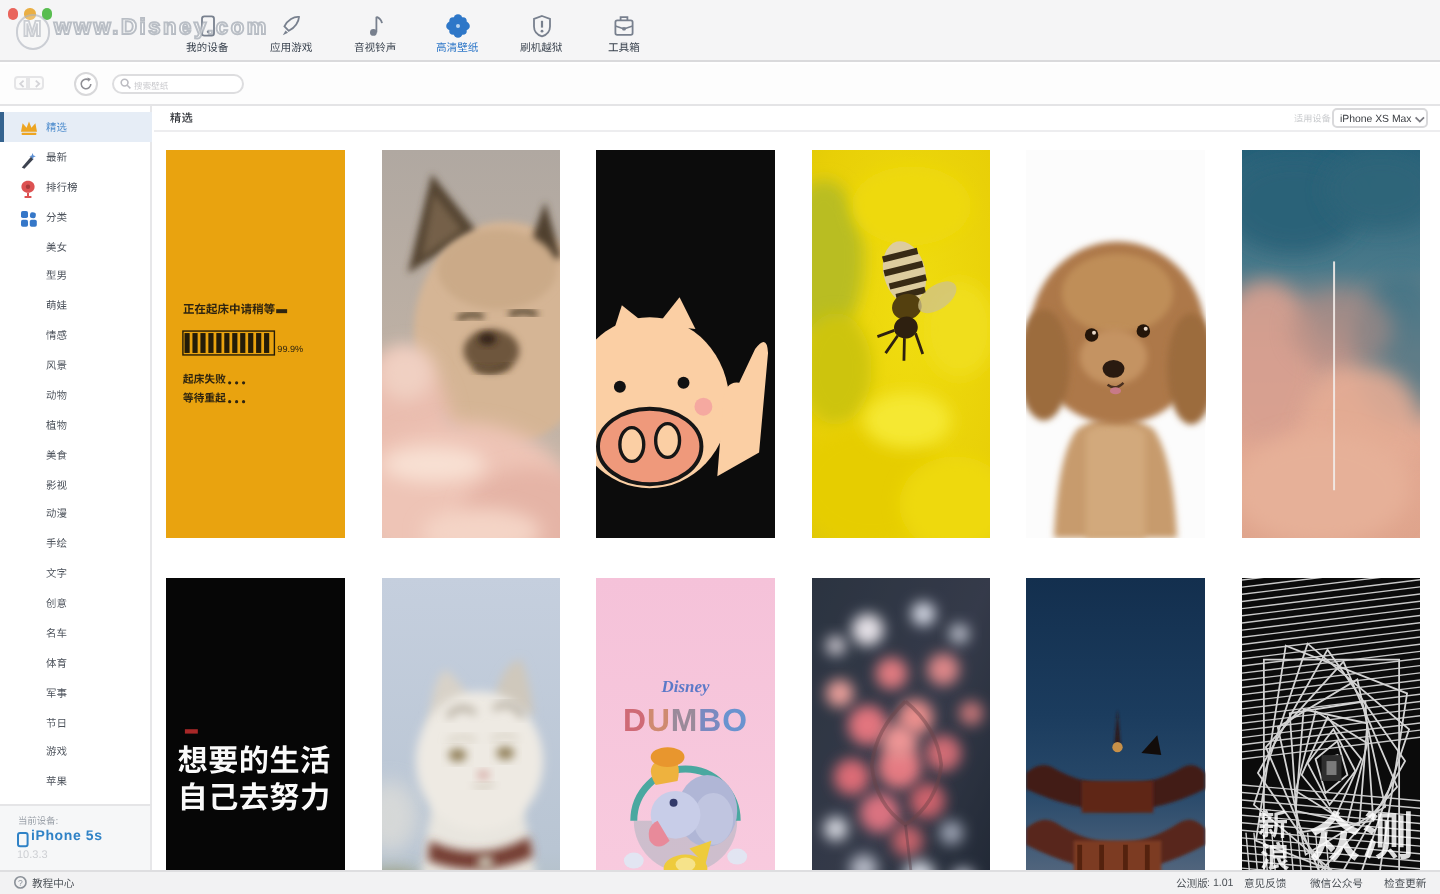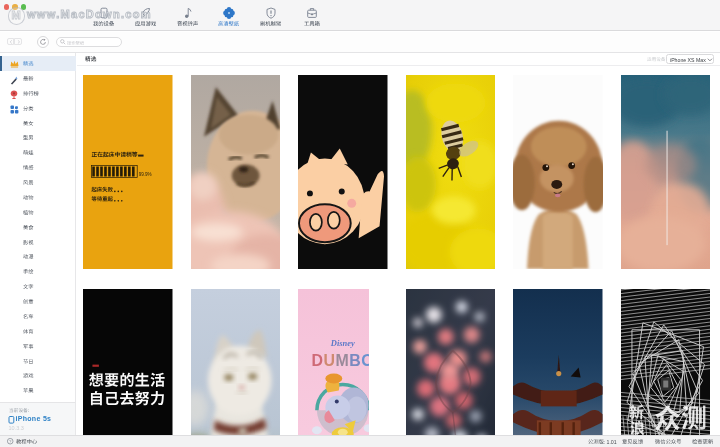--- a/index.html
+++ b/index.html
@@ -57,21 +57,21 @@
     <path transform="translate(0,5.57)" d="M1.5 -3H3.8V-2.5H1.5ZM1.1 -3.3V-2.2H4.2V-3.3ZM2.3 -4.4 2.5 -3.9H0.3V-3.6H5V-3.9H2.9C2.9 -4.1 2.8 -4.3 2.7 -4.5ZM0.5 -1.9V0.4H0.9V-1.6H4.4V0C4.4 0.1 4.4 0.1 4.3 0.1C4.2 0.1 4 0.1 3.8 0.1C3.8 0.2 3.9 0.3 3.9 0.4C4.2 0.4 4.5 0.4 4.6 0.3C4.7 0.3 4.8 0.2 4.8 0V-1.9ZM1.5 -1.2V0.1H1.9V-0.2H3.7V-1.2ZM1.9 -0.9H3.4V-0.5H1.9ZM5.7 -4.1C6 -3.9 6.4 -3.7 6.6 -3.5L6.8 -3.8C6.6 -4 6.3 -4.2 6 -4.4ZM5.5 -2.7C5.8 -2.5 6.2 -2.3 6.4 -2.1L6.6 -2.4C6.4 -2.6 6 -2.8 5.7 -3ZM5.6 0.1 6 0.3C6.3 -0.1 6.6 -0.8 6.8 -1.4L6.5 -1.6C6.2 -1 5.9 -0.3 5.6 0.1ZM7.6 -1.1H9.5V-0.7H7.6ZM7.6 -1.4V-1.8H9.5V-1.4ZM8.3 -4.5V-4H7V-3.7H8.3V-3.4H7.1V-3.1H8.3V-2.7H6.8V-2.4H10.3V-2.7H8.7V-3.1H10V-3.4H8.7V-3.7H10.1V-4H8.7V-4.5ZM7.2 -2.1V0.4H7.6V-0.4H9.5V-0C9.5 0 9.5 0.1 9.4 0.1C9.3 0.1 9.1 0.1 8.8 0.1C8.9 0.2 8.9 0.3 8.9 0.4C9.3 0.4 9.5 0.4 9.7 0.3C9.8 0.3 9.9 0.2 9.9 -0V-2.1ZM11.7 -2.4H12.7V-1.9H11.7ZM14.1 -4.4C14.1 -4.3 14.2 -4.2 14.2 -4.1H13.3V-3.7H13.9L13.6 -3.7C13.7 -3.5 13.7 -3.3 13.8 -3.1H13.1V-2.8H14.2V-2.4H13.2V-2.1H14.2V-1.4H14.6V-2.1H15.5V-2.4H14.6V-2.8H15.7V-3.1H15C15.1 -3.3 15.1 -3.5 15.2 -3.7L14.9 -3.7C14.8 -3.6 14.7 -3.3 14.6 -3.1H14L14.1 -3.2C14.1 -3.3 14 -3.6 13.9 -3.7H15.5V-4.1H14.6C14.6 -4.2 14.5 -4.3 14.5 -4.5ZM11.1 -4.3V-3.3C11.1 -2.9 11.1 -2.2 10.8 -1.8C10.8 -1.7 11 -1.6 11 -1.5C11.2 -1.7 11.3 -2 11.4 -2.3V-1.6H13V-2.7H11.4C11.5 -2.9 11.5 -3 11.5 -3.1H13V-4.3ZM11.5 -4H12.6V-3.4H11.5ZM13 -1.5V-1H11.4V-0.7H13V-0.1H10.8V0.3H15.7V-0.1H13.5V-0.7H15.2V-1H13.5V-1.5ZM16.1 -0.3 16.2 0.1C16.7 -0 17.4 -0.2 18 -0.3L18 -0.7C17.3 -0.5 16.6 -0.4 16.1 -0.3ZM16.2 -2.2C16.3 -2.3 16.4 -2.3 17.1 -2.4C16.9 -2.1 16.7 -1.8 16.6 -1.7C16.4 -1.5 16.3 -1.3 16.2 -1.3C16.2 -1.2 16.2 -1.1 16.3 -1V-1L16.3 -1C16.4 -1 16.6 -1.1 18 -1.4C18 -1.5 18 -1.6 18 -1.7L16.8 -1.5C17.3 -2 17.7 -2.5 18 -3.1L17.7 -3.3C17.6 -3.1 17.5 -2.9 17.4 -2.8L16.6 -2.7C17 -3.1 17.3 -3.7 17.5 -4.3L17.2 -4.5C16.9 -3.8 16.5 -3.1 16.4 -2.9C16.3 -2.8 16.2 -2.6 16.1 -2.6C16.2 -2.5 16.2 -2.3 16.2 -2.2ZM18.2 0.4C18.3 0.4 18.5 0.3 19.6 -0.1C19.6 -0.2 19.5 -0.3 19.5 -0.4L18.6 -0.1V-2H19.6C19.7 -0.6 20 0.4 20.5 0.4C20.8 0.4 21 0.1 21 -0.7C20.9 -0.7 20.8 -0.8 20.7 -0.9C20.7 -0.3 20.6 -0 20.5 -0C20.3 -0 20.1 -0.8 20 -2H20.9V-2.4H19.9C19.9 -2.8 19.9 -3.3 19.9 -3.9C20.2 -3.9 20.5 -4 20.8 -4.1L20.5 -4.4C20 -4.2 19 -4.1 18.2 -4V-0.3C18.2 -0 18.1 0.1 18.1 0.1C18.1 0.2 18.2 0.3 18.2 0.4ZM19.6 -2.4H18.6V-3.7C18.9 -3.7 19.2 -3.8 19.5 -3.8C19.5 -3.3 19.5 -2.8 19.6 -2.4Z" fill="#2e77c8"></path>
   </svg>
 <svg style="position:absolute;left:259.9px;top:19.7px;overflow:visible" width="21.2" height="7.7">
     <path transform="translate(0,5.57)" d="M3.4 -3.9V-0.9H3.8V-3.9ZM4.5 -4.4V-0.1C4.5 -0 4.5 0 4.4 0C4.3 0 4 0 3.7 0C3.7 0.1 3.8 0.3 3.8 0.4C4.2 0.4 4.5 0.4 4.7 0.3C4.8 0.3 4.9 0.2 4.9 -0.1V-4.4ZM1 -2.2V-0.2H1.3V-1.9H1.8V0.4H2.2V-1.9H2.7V-0.6C2.7 -0.5 2.7 -0.5 2.7 -0.5C2.6 -0.5 2.5 -0.5 2.3 -0.5C2.3 -0.4 2.4 -0.3 2.4 -0.2C2.6 -0.2 2.8 -0.2 2.9 -0.3C3 -0.3 3.1 -0.4 3.1 -0.6V-2.2H2.7H2.2V-2.8H3V-4.1H0.6V-2.4C0.6 -1.6 0.5 -0.6 0.2 0.1C0.2 0.1 0.4 0.3 0.5 0.3C0.9 -0.4 0.9 -1.6 0.9 -2.4V-2.8H1.8V-2.2ZM0.9 -3.8H2.7V-3.1H0.9ZM7.9 -4.1V-2.4C7.9 -1.6 7.9 -0.6 7.1 0.2C7.2 0.2 7.4 0.3 7.5 0.4C8.2 -0.4 8.3 -1.6 8.3 -2.4V-3.8H9.3V-0.4C9.3 0.1 9.4 0.2 9.4 0.3C9.5 0.3 9.6 0.4 9.7 0.4C9.8 0.4 9.9 0.4 10 0.4C10.1 0.4 10.2 0.3 10.3 0.3C10.4 0.2 10.4 0.2 10.4 0C10.5 -0.1 10.5 -0.5 10.5 -0.8C10.4 -0.9 10.3 -0.9 10.2 -1C10.2 -0.6 10.2 -0.4 10.2 -0.2C10.2 -0.1 10.1 -0.1 10.1 -0C10.1 -0 10 0 10 0C9.9 0 9.9 0 9.8 0C9.8 0 9.8 -0 9.8 -0C9.7 -0.1 9.7 -0.2 9.7 -0.3V-4.1ZM6.5 -4.5V-3.3H5.6V-2.9H6.4C6.2 -2.2 5.8 -1.4 5.4 -0.9C5.5 -0.8 5.6 -0.7 5.7 -0.6C6 -0.9 6.2 -1.5 6.5 -2.2V0.4H6.8V-2C7 -1.7 7.3 -1.4 7.4 -1.2L7.7 -1.6C7.5 -1.7 7 -2.3 6.8 -2.5V-2.9H7.6V-3.3H6.8V-4.5ZM14.8 -4.3C15 -4.1 15.2 -3.8 15.3 -3.6L15.6 -3.8C15.5 -3.9 15.2 -4.2 15.1 -4.4ZM11.1 -2.1C11.2 -1.4 11.1 -0.5 10.7 0.2C10.8 0.2 10.9 0.3 11 0.4C11.2 0.1 11.3 -0.3 11.4 -0.7C11.8 0.1 12.5 0.3 13.6 0.3H15.6C15.6 0.2 15.7 -0 15.7 -0.1C15.4 -0.1 13.9 -0.1 13.6 -0.1C13.1 -0.1 12.6 -0.1 12.3 -0.3V-1.3H13V-1.7H12.3V-2.4H13.1V-2.8H12.2V-3.4H13V-3.8H12.2V-4.5H11.8V-3.8H11V-3.4H11.8V-2.8H10.8V-2.4H11.9V-0.5C11.7 -0.7 11.6 -1 11.5 -1.3C11.5 -1.6 11.5 -1.8 11.5 -2ZM13.2 -0.7C13.3 -0.8 13.4 -0.9 14.3 -1.5C14.3 -1.5 14.2 -1.7 14.2 -1.8L13.6 -1.4V-3.2H14.3C14.3 -2.5 14.4 -1.8 14.5 -1.4C14.3 -1 13.9 -0.7 13.6 -0.5C13.7 -0.4 13.8 -0.3 13.8 -0.2C14.1 -0.4 14.4 -0.7 14.7 -1C14.8 -0.6 15 -0.4 15.2 -0.4C15.5 -0.4 15.7 -0.6 15.7 -1.3C15.6 -1.3 15.5 -1.4 15.4 -1.5C15.4 -1 15.4 -0.7 15.3 -0.7C15.1 -0.7 15 -0.9 14.9 -1.3C15.2 -1.7 15.4 -2.2 15.6 -2.8L15.3 -2.9C15.2 -2.5 15 -2.1 14.8 -1.8C14.7 -2.2 14.7 -2.6 14.7 -3.2H15.7V-3.5H14.6C14.6 -3.8 14.6 -4.1 14.6 -4.5H14.3C14.3 -4.1 14.3 -3.8 14.3 -3.5H13.3V-1.5C13.3 -1.3 13.1 -1.2 13 -1.1C13.1 -1 13.2 -0.8 13.2 -0.7ZM17.8 -4.1C18 -3.8 18.3 -3.4 18.4 -3.2L18.7 -3.4C18.6 -3.6 18.3 -4 18.1 -4.3ZM20.2 -4C20.4 -3.8 20.5 -3.5 20.6 -3.3L20.9 -3.4C20.8 -3.6 20.7 -3.9 20.5 -4.1ZM17.3 -4.4C17.2 -4.2 17.1 -4 16.9 -3.8C16.8 -4 16.7 -4.1 16.5 -4.3L16.2 -4.1C16.4 -3.9 16.6 -3.7 16.7 -3.5C16.5 -3.3 16.3 -3.1 16.1 -2.9C16.1 -2.8 16.2 -2.7 16.3 -2.6C16.5 -2.7 16.7 -2.9 16.8 -3.1C16.9 -2.9 17 -2.6 17 -2.4C16.8 -1.9 16.4 -1.5 16.1 -1.2C16.2 -1.1 16.3 -1 16.3 -0.9C16.6 -1.1 16.8 -1.4 17 -1.8V-1.6C17 -0.9 17 -0.3 16.9 -0.1C16.8 -0.1 16.8 -0 16.7 -0C16.6 -0 16.5 -0 16.2 -0C16.3 0.1 16.4 0.2 16.4 0.3C16.6 0.4 16.7 0.3 16.9 0.3C17 0.3 17.1 0.2 17.2 0.2C17.4 -0.1 17.4 -0.9 17.4 -1.6C17.4 -2.2 17.4 -2.9 17.1 -3.4C17.3 -3.7 17.5 -3.9 17.6 -4.2ZM17.6 -2.7V-2.3H18.2V-0.7C18.2 -0.5 18.1 -0.3 18 -0.2C18 -0.1 18.1 0 18.2 0.1C18.2 -0 18.4 -0.1 19.2 -0.7C19.1 -0.8 19.1 -0.9 19 -1L18.6 -0.7V-2.7ZM19.7 -4.4C19.7 -3.9 19.7 -3.5 19.7 -3H18.9V-2.6H19.7C19.6 -1.5 19.4 -0.5 18.8 0.2C18.9 0.2 19 0.3 19.1 0.4C19.6 -0.1 19.8 -0.8 19.9 -1.6C20.1 -0.8 20.3 -0 20.7 0.4C20.8 0.3 20.9 0.1 21 0.1C20.5 -0.4 20.2 -1.5 20.1 -2.6H20.9V-3H20.1C20.1 -3.4 20.1 -3.9 20.1 -4.4Z" fill="#39424e"></path>
   </svg>
 <svg style="position:absolute;left:304.1px;top:19.7px;overflow:visible" width="15.9" height="7.7">
     <path transform="translate(0,5.57)" d="M0.3 -0.4V0H5V-0.4H2.9V-3.4H4.8V-3.9H0.6V-3.4H2.4V-0.4ZM8.5 -0.4C9.1 -0.2 9.7 0.2 10.1 0.4L10.4 0.1C10 -0.1 9.4 -0.5 8.8 -0.7ZM7 -0.7C6.7 -0.4 6 -0.1 5.5 0.1C5.6 0.2 5.7 0.3 5.8 0.4C6.3 0.2 7 -0.1 7.4 -0.5ZM6.4 -4.2V-1.1H5.6V-0.7H10.3V-1.1H9.6V-4.2ZM6.8 -1.1V-1.6H9.2V-1.1ZM6.8 -3.1H9.2V-2.7H6.8ZM6.8 -3.4V-3.9H9.2V-3.4ZM6.8 -2.4H9.2V-1.9H6.8ZM13.6 -1.6H15V-1H13.6ZM13.6 -1.9V-2.4H15V-1.9ZM13.6 -0.7H15V-0.1H13.6ZM13.2 -2.8V0.4H13.6V0.2H15V0.4H15.4V-2.8ZM11.6 -4.5C11.4 -3.9 11.1 -3.4 10.8 -3.1C10.9 -3 11.1 -2.9 11.1 -2.8C11.3 -3 11.5 -3.3 11.6 -3.6H11.8C12 -3.4 12.1 -3.1 12.1 -2.9H11.8V-2.3H10.9V-2H11.8C11.5 -1.4 11.1 -0.8 10.8 -0.5C10.9 -0.4 11 -0.2 11 -0.1C11.3 -0.4 11.6 -0.9 11.8 -1.3V0.4H12.2V-1.4C12.4 -1.1 12.7 -0.8 12.8 -0.7L13.1 -1C13 -1.1 12.4 -1.6 12.2 -1.8V-2H13.1V-2.3H12.2V-2.9L12.5 -3C12.4 -3.2 12.3 -3.4 12.2 -3.6H13.2V-3.9H11.8C11.9 -4.1 11.9 -4.2 12 -4.4ZM13.7 -4.5C13.5 -3.9 13.2 -3.4 12.9 -3.1C13 -3.1 13.1 -2.9 13.2 -2.9C13.4 -3.1 13.6 -3.3 13.7 -3.6H14C14.2 -3.4 14.4 -3.1 14.5 -2.9L14.8 -3C14.7 -3.2 14.6 -3.4 14.5 -3.6H15.6V-3.9H13.9C13.9 -4.1 14 -4.2 14.1 -4.4Z" fill="#39424e"></path>
   </svg>
 <div class="abs" style="left:7.5px;top:7px;width:17.5px;height:17.5px;border-radius:50%;border:1.5px solid rgba(165,172,182,0.55);background:rgba(255,255,255,0.2)"></div>
 <div class="abs" style="left:11.5px;top:9px;font:bold 11px 'Liberation Sans';color:rgba(255,255,255,0.75);-webkit-text-stroke:0.9px rgba(155,162,172,0.5)">M</div>
-<div id="wm" class="abs" style="left:27px;top:7.5px;font:bold 11px 'Liberation Sans';letter-spacing:1.3px;color:rgba(255,255,255,0.78);-webkit-text-stroke:0.95px rgba(145,153,165,0.62);white-space:nowrap">www.MacDown.com</div>
+<div id="wm" class="abs" style="left:27px;top:7.5px;font:bold 11px 'Liberation Sans';letter-spacing:1.3px;color:rgba(255,255,255,0.78);-webkit-text-stroke:0.95px rgba(145,153,165,0.62);white-space:nowrap">www.Disney.com</div>
 <div class="abs" style="left:0;top:32px;width:720px;height:20.5px;background:#fdfdfd;border-bottom:1px solid #e4e4e6"></div>
 <div class="abs" style="left:6.5px;top:37.7px;width:7.6px;height:7.8px;border:1px solid #e5e5e7;background:#fcfcfc;border-radius:2px 0 0 2px"></div>
 <div class="abs" style="left:14.1px;top:37.7px;width:7.6px;height:7.8px;border:1px solid #e5e5e7;background:#fcfcfc;border-radius:0 2px 2px 0"></div>
 <svg class="abs" style="left:6.5px;top:37.7px" width="16" height="8">
     <path d="M4.8 2.3 L3.1 3.9 L4.8 5.5" stroke="#d4d4d8" stroke-width="0.9" fill="none"></path>
     <path d="M10.9 2.3 L12.6 3.9 L10.9 5.5" stroke="#d4d4d8" stroke-width="0.9" fill="none"></path>
   </svg>
 <div class="abs" style="left:37px;top:35.6px;width:12.4px;height:12.4px;border:1px solid #d8d8da;border-radius:50%;background:#fff"></div>
 <svg class="abs" style="left:39.2px;top:37.8px" width="8" height="8" viewBox="0 0 8 8">
     <path d="M6.4 4 A2.4 2.4 0 1 1 5.2 1.9" fill="none" stroke="#8e8e94" stroke-width="0.8"></path>
@@ -371,21 +371,21 @@
 <ellipse cx="49" cy="92" rx="32" ry="35" fill="#eeeae3" filter="url(#b6)"></ellipse>
 <path d="M33 70 Q39 62 47 68 M56 66 Q64 60 71 70" stroke="#aaa293" stroke-width="2.5" fill="none" filter="url(#b6)"></path>
 <ellipse cx="38" cy="89" rx="4.5" ry="3.2" fill="#8a7850" filter="url(#b6)"></ellipse>
 <ellipse cx="62" cy="88" rx="4.5" ry="3.2" fill="#8a7850" filter="url(#b6)"></ellipse>
 <ellipse cx="51" cy="99" rx="3" ry="2" fill="#d09a94" filter="url(#b6)"></ellipse>
 <path d="M46 104 Q51 107 56 103" stroke="#b8ab98" stroke-width="1.2" fill="none" filter="url(#b6)"></path>
 <path d="M33 82 Q43 78 47 82 M55 81 Q63 77 68 81" stroke="#c8c0ae" stroke-width="1.5" fill="none" filter="url(#b6)"></path>
 <path d="M24 132 Q49 144 74 130 L76 140 Q49 152 23 142 Z" fill="#743c30" filter="url(#b6)"></path>
 <circle cx="52" cy="143" r="4" fill="#c4bcac" filter="url(#b6)"></circle>
 </svg></div>
-<div class="abs" style="left:298px;top:288.5px;width:71px;height:146.5px;overflow:hidden"><svg width="89.5" height="194" viewBox="0 0 90 195" preserveAspectRatio="none">
+<div class="abs" style="left:298px;top:288.5px;width:107px;height:146.5px;overflow:hidden"><svg width="89.5" height="194" viewBox="0 0 90 195" preserveAspectRatio="none">
       <defs>
         <linearGradient id="dbg" x1="0" y1="0" x2="0" y2="1">
           <stop offset="0" stop-color="#f5c2d9"></stop>
           <stop offset="1" stop-color="#f9cde0"></stop>
         </linearGradient>
       </defs>
 <rect width="90" height="195" fill="url(#dbg)"></rect>
 <text x="45" y="57.5" font-family="Liberation Serif" font-style="italic" font-weight="bold" font-size="8.5" fill="#5b79c8" text-anchor="middle">Disney</text>
 <text x="45" y="77" font-family="Liberation Sans" font-weight="bold" font-size="16" text-anchor="middle" letter-spacing="0.5"><tspan fill="#cf6a76">D</tspan><tspan fill="#cf8a70">U</tspan><tspan fill="#9a8a9a">M</tspan><tspan fill="#7a8ac0">B</tspan><tspan fill="#6a93cf">O</tspan></text>
 <path d="M19 122 A26 26 0 1 1 71 122" fill="none" stroke="#4aa8a0" stroke-width="3.5"></path>

